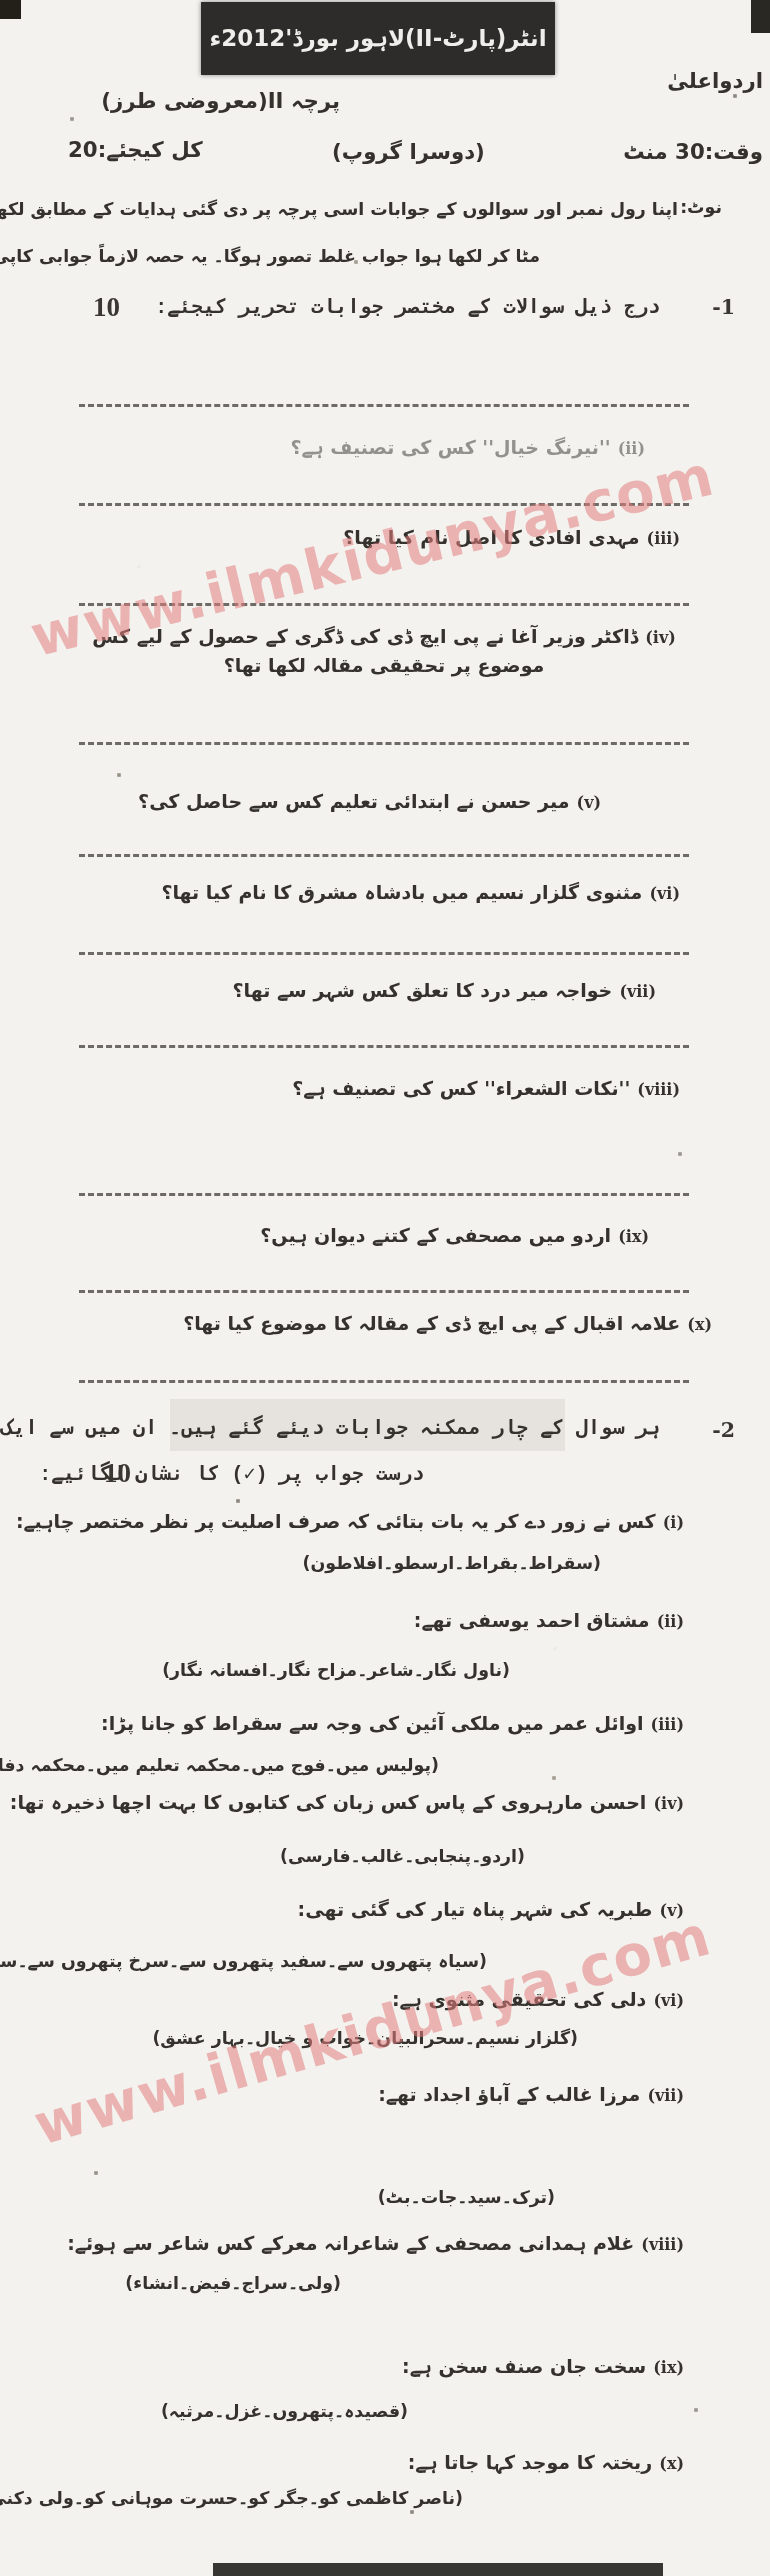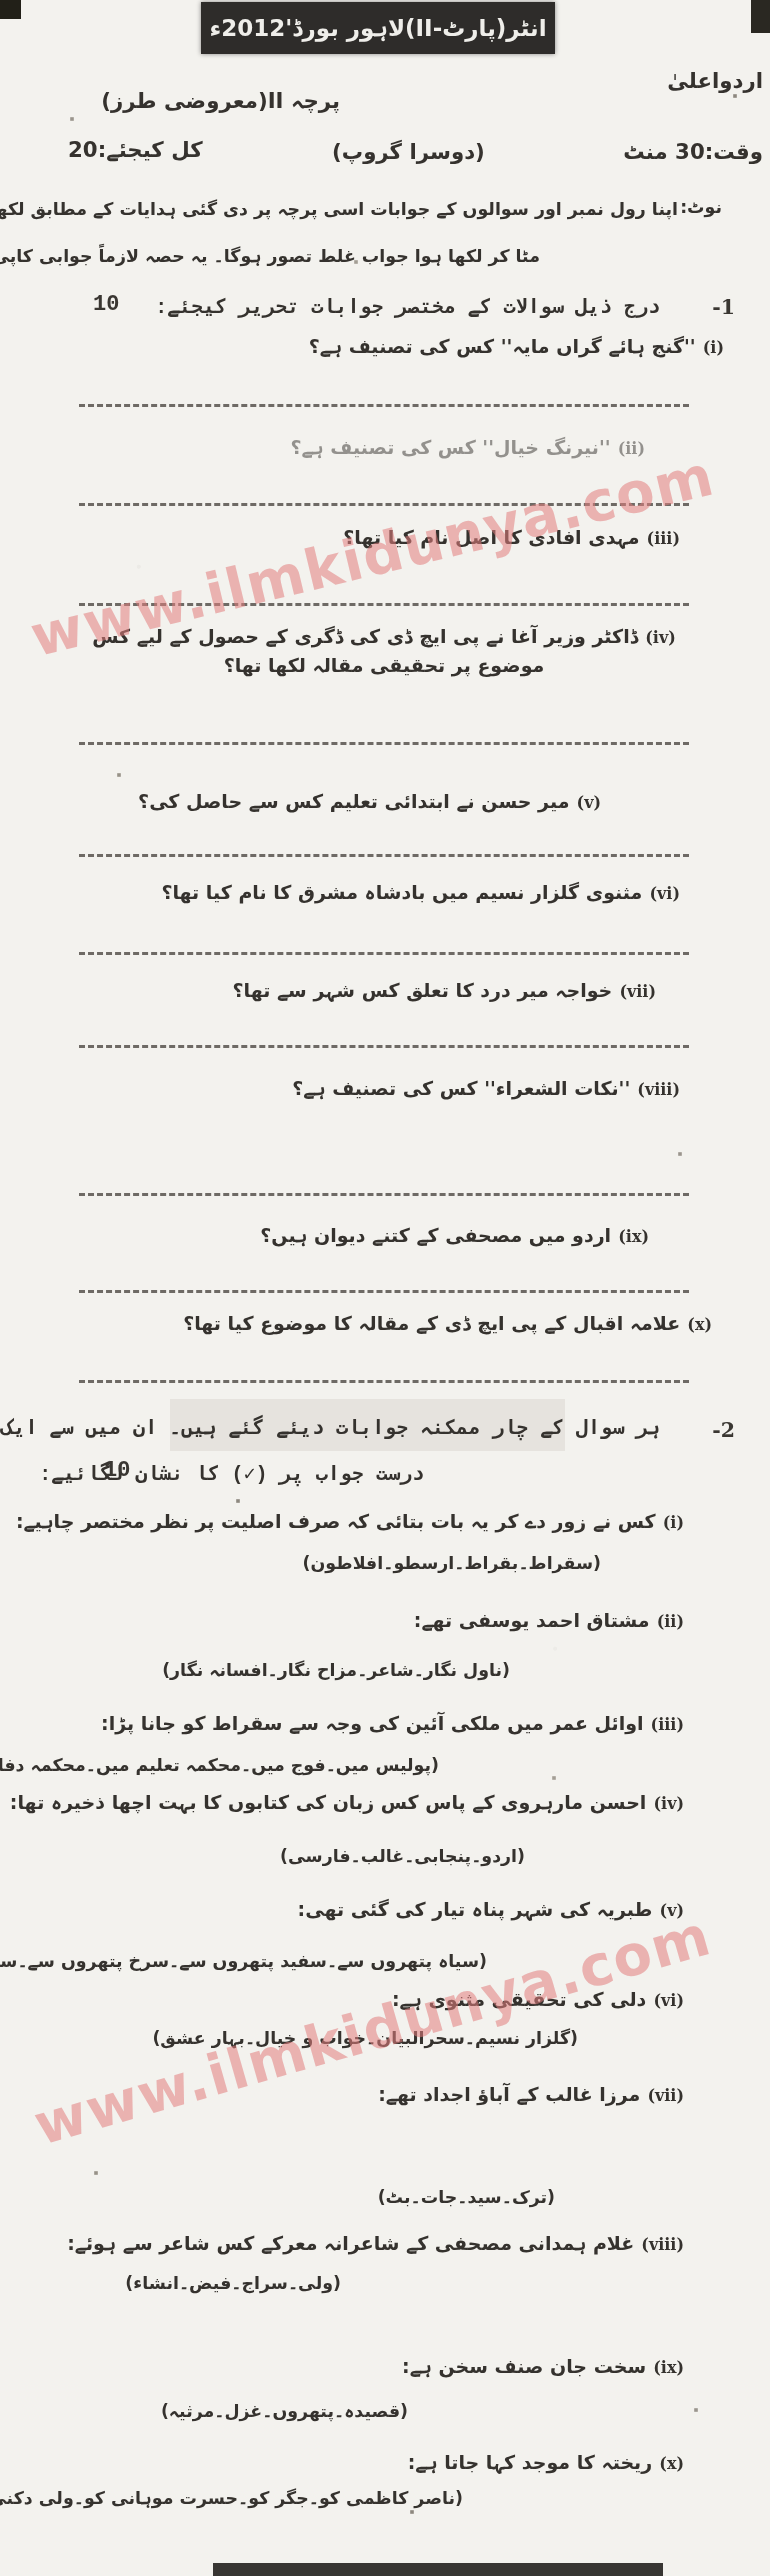--- a/index.html
+++ b/index.html
@@ -9,31 +9,31 @@
     background-image:
       radial-gradient(circle at 18% 22%, rgba(120,115,105,.06) 0 1.6px, transparent 2.4px),
       radial-gradient(circle at 72% 64%, rgba(120,115,105,.05) 0 1.6px, transparent 2.4px);
     overflow:hidden;
     font-family:"DejaVu Sans",sans-serif;
     color:#35322e;
   }
   .abs{position:absolute;}
   .rtl{direction:rtl;white-space:nowrap;font-weight:bold;}
   .banner{
-    left:201px;top:1.6px;width:354px;height:52px;background:#2e2c2a;color:#efeeea;
+    left:201px;top:1.6px;width:354px;height:73px;background:#2e2c2a;color:#efeeea;
     display:flex;align-items:center;justify-content:center;
     font-size:23px;font-weight:bold;direction:rtl;white-space:nowrap;
     box-shadow:0 0 4.7px rgba(0,0,0,.45);
   }
   .corner-tl{left:0;top:0;width:20.5px;height:19px;background:#222018;}
   .corner-tr{right:0;top:0;width:20.5px;height:33px;background:#2a2822;}
   .hdr{font-size:21.3px;}
   .note-txt{font-size:17.4px;}
   .q-instr{font-size:20px;font-family:Liberation Mono, monospace;}
-  .marks{font-family:Liberation Mono, monospace;font-size:22px;font-weight:bold;color:#3a3732;}
+  .marks{font-family:Liberation Serif, serif;font-size:27px;font-weight:bold;color:#3a3732;}
   .qnum-side{font-family:"DejaVu Serif",serif;font-size:20.5px;font-weight:bold;color:#3a3732;direction:ltr;}
   .qrow{font-size:19px;}
   .qrow .n{font-family:"DejaVu Serif",serif;font-size:16px;font-weight:bold;margin-left:7.1px;}
   .qwrap{white-space:normal;text-align:center;line-height:1.55;}
   .opts{font-size:17.4px;}
   .dash{left:79px;width:610px;height:0;border-top:3.2px dashed #57534e;opacity:.85;}
   .faded{opacity:.5;}
   .wm{
     font-size:56px;font-weight:bold;letter-spacing:1.6px;white-space:nowrap;
     color:rgba(226,125,125,.55);transform-origin:left center;z-index:5;
@@ -65,21 +65,20 @@
   <div class="abs rtl hdr" style="left:68px;top:137px">کل کیجئے:20</div>
 
   <div class="abs rtl note-txt" style="right:49px;top:197px">نوٹ:</div>
   <div class="abs rtl note-txt" style="right:93px;top:199px">اپنا رول نمبر اور سوالوں کے جوابات اسی پرچہ پر دی گئی ہدایات کے مطابق لکھئے۔ کاٹ کر یا</div>
   <div class="abs rtl note-txt" style="right:231px;top:246px">مٹا کر لکھا ہوا جواب غلط تصور ہوگا۔ یہ حصہ لازماً جوابی کاپی کے ساتھ نتھی کیا جائے۔</div>
 
   <div class="abs qnum-side" style="right:36px;top:295px">-1</div>
   <div class="abs rtl q-instr" style="right:111px;top:294px">درج ذیل سوالات کے مختصر جوابات تحریر کیجئے:</div>
   <div class="abs marks" style="left:93px;top:292px">10</div>
 
-  <div class="abs rtl qrow" style="right:47px;top:335px"><span class="n">(i)</span><span>''گنج ہائے گراں مایہ'' کس کی تصنیف ہے؟</span></div>
   <div class="abs dash" style="top:404px"></div>
 
   <div class="abs rtl qrow faded" style="right:126px;top:436px"><span class="n">(ii)</span><span>''نیرنگ خیال'' کس کی تصنیف ہے؟</span></div>
   <div class="abs dash" style="top:503px"></div>
 
   <div class="abs rtl qrow" style="right:91px;top:526px"><span class="n">(iii)</span><span>مہدی افادی کا اصل نام کیا تھا؟</span></div>
   <div class="abs dash" style="top:603px"></div>
 
   <div class="abs rtl qrow qwrap" style="right:83px;top:622px;width:608px"><span class="n">(iv)</span><span>ڈاکٹر وزیر آغا نے پی ایچ ڈی کی ڈگری کے حصول کے لیے کس موضوع پر تحقیقی مقالہ لکھا تھا؟</span></div>
   <div class="abs dash" style="top:742px"></div>

